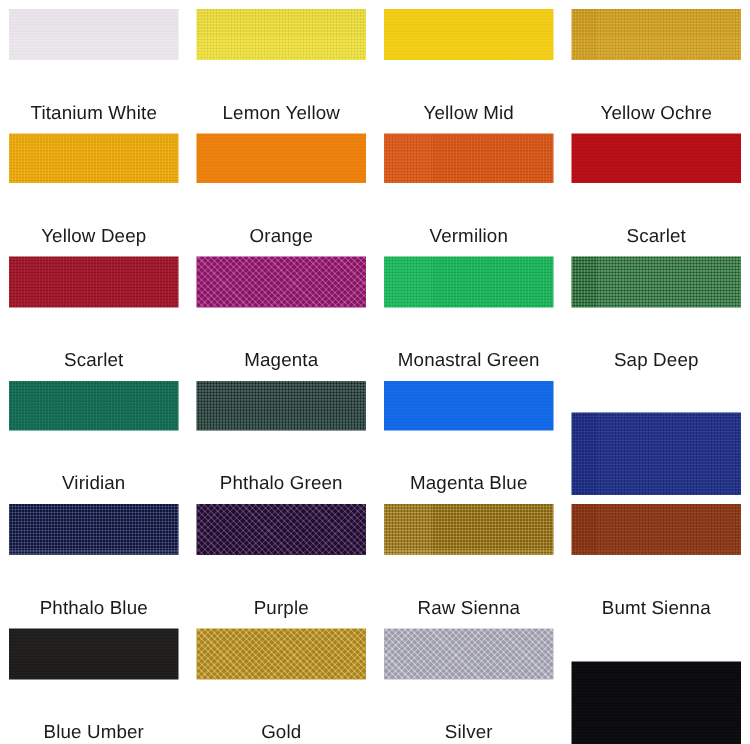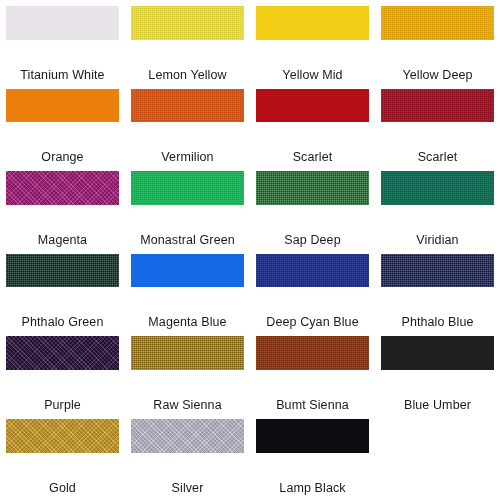--- a/index.html
+++ b/index.html
@@ -96,20 +96,24 @@
     </div>
     <div class="swatch-cell">
       <div class="swatch-chip " title="Lemon Yellow" style="background: rgb(240, 226, 58);"></div>
       <div class="swatch-label">Lemon Yellow</div>
     </div>
     <div class="swatch-cell">
       <div class="swatch-chip tex-flat" title="Yellow Mid" style="background: rgb(243, 206, 20);"></div>
       <div class="swatch-label">Yellow Mid</div>
     </div>
     <div class="swatch-cell">
+      <div class="swatch-chip " title="Yellow Ochre" style="background: rgb(213, 162, 33);"></div>
+      <div class="swatch-label">Yellow Ochre</div>
+    </div>
+    <div class="swatch-cell">
       <div class="swatch-chip " title="Yellow Deep" style="background: rgb(241, 172, 6);"></div>
       <div class="swatch-label">Yellow Deep</div>
     </div>
     <div class="swatch-cell">
       <div class="swatch-chip tex-flat" title="Orange" style="background: rgb(238, 127, 11);"></div>
       <div class="swatch-label">Orange</div>
     </div>
     <div class="swatch-cell">
       <div class="swatch-chip " title="Vermilion" style="background: rgb(219, 84, 16);"></div>
       <div class="swatch-label">Vermilion</div>
@@ -141,21 +145,20 @@
     <div class="swatch-cell">
       <div class="swatch-chip tex-strong" title="Phthalo Green" style="background: rgb(11, 42, 34);"></div>
       <div class="swatch-label">Phthalo Green</div>
     </div>
     <div class="swatch-cell">
       <div class="swatch-chip tex-flat" title="Cerulean Blue" style="background: rgb(17, 104, 232);"></div>
       <div class="swatch-label">Magenta Blue</div>
     </div>
     <div class="swatch-cell">
       <div class="swatch-chip " title="Deep Cyan Blue" style="background: rgb(27, 44, 134);"></div>
-      <div class="swatch-label">Deep Cyan Blue</div>
     </div>
     <div class="swatch-cell">
       <div class="swatch-chip tex-strong" title="Phthalo Blue" style="background: rgb(21, 27, 78);"></div>
       <div class="swatch-label">Phthalo Blue</div>
     </div>
     <div class="swatch-cell">
       <div class="swatch-chip tex-sparkle" title="Purple" style="background: rgb(42, 14, 62);"></div>
       <div class="swatch-label">Purple</div>
     </div>
     <div class="swatch-cell">
@@ -173,15 +176,14 @@
     <div class="swatch-cell">
       <div class="swatch-chip tex-sparkle" title="Gold" style="background: rgb(207, 162, 39);"></div>
       <div class="swatch-label">Gold</div>
     </div>
     <div class="swatch-cell">
       <div class="swatch-chip tex-sparkle" title="Silver" style="background: rgb(195, 194, 210);"></div>
       <div class="swatch-label">Silver</div>
     </div>
     <div class="swatch-cell">
       <div class="swatch-chip tex-flat" title="Lamp Black" style="background: rgb(11, 10, 14);"></div>
-      <div class="swatch-label">Lamp Black</div>
     </div>
   </div>
 
 </body></html>

